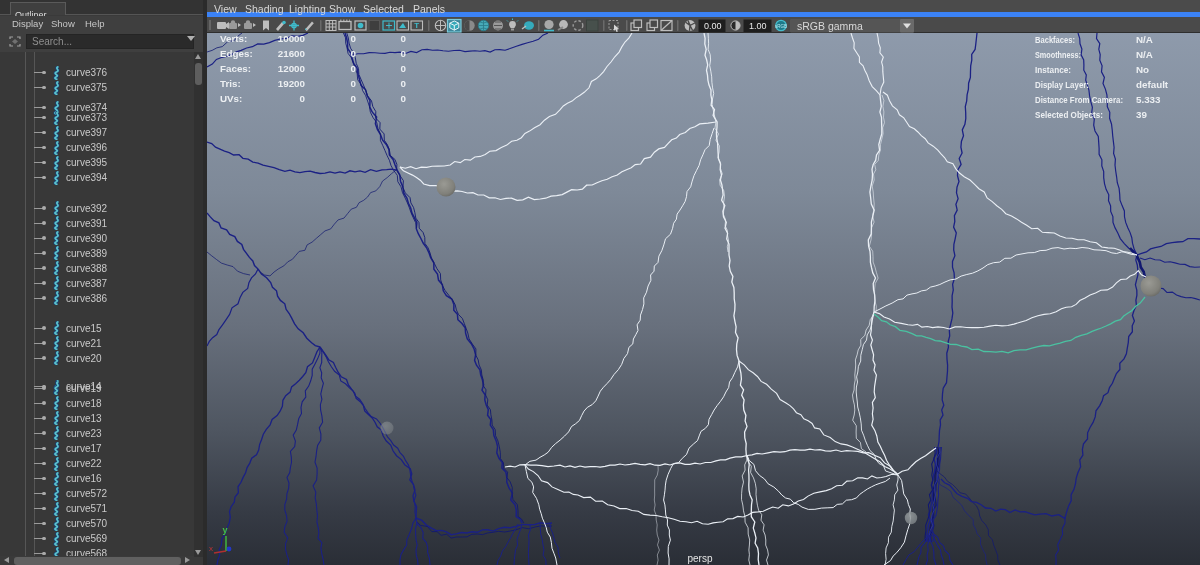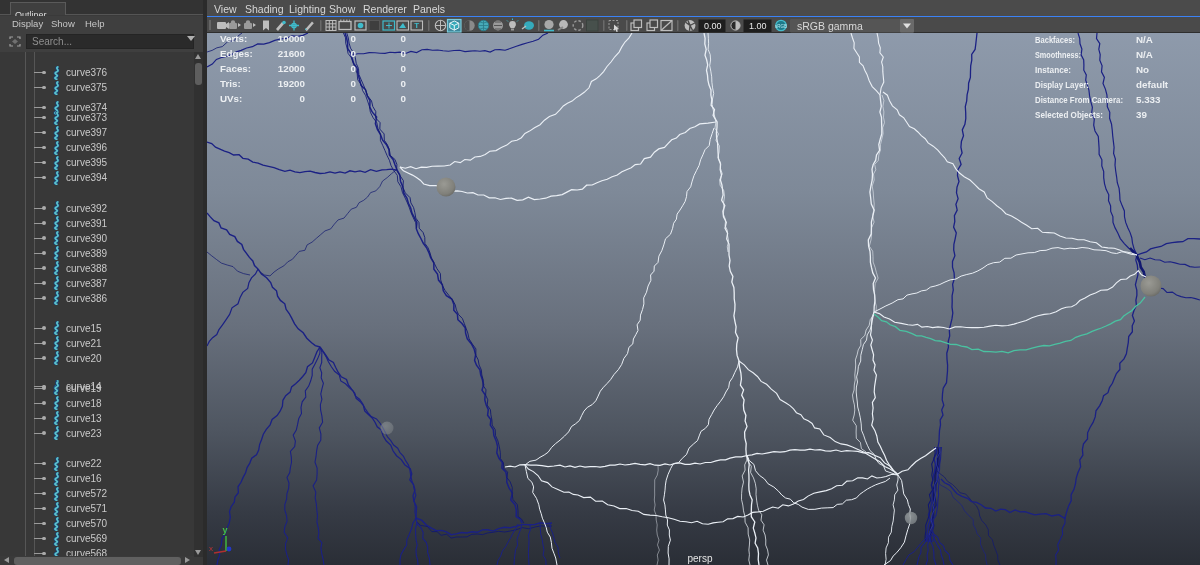--- a/index.html
+++ b/index.html
@@ -20,35 +20,35 @@
 .dot{position:absolute;left:42px;top:5.5px;width:3.5px;height:3.5px;border-radius:2px;background:#ababab}
 .cicon{position:absolute;left:51px;top:0.5px;width:11px;height:14px}
 .tname{position:absolute;left:66px;top:2px}
 #vscroll{position:absolute;left:194px;top:52px;width:9px;height:505px;background:#313131}
 #vthumb{position:absolute;left:1px;top:11px;width:7px;height:22px;background:#5e5e5e;border-radius:3px}
 #hscroll{position:absolute;left:0;top:556px;width:194px;height:9px;background:#3a3a3a}
 #hthumb{position:absolute;left:14px;top:0.5px;width:167px;height:8px;background:#606060;border-radius:3px}
 .sarr{position:absolute;width:0;height:0}
 #pborder{position:absolute;left:203px;top:0;width:4px;height:565px;background:#2b2b2b}
 
-#vmenu{position:absolute;left:207px;top:0;width:993px;height:17px;background:#4b4b4b;color:#d8d8d8;font-size:10.5px;border-bottom:1px solid #3b82f6}
+#vmenu{position:absolute;left:207px;top:0;width:993px;height:17px;background:#4b4b4b;color:#d8d8d8;font-size:10.5px;border-bottom:5px solid #3b82f6}
 #vmenu span{position:absolute;top:3px}
 #vtool{position:absolute;left:207px;top:17px;width:993px;height:16px;background:#4a4a4a;border-bottom:1px solid #2e2e2e}
 
 #vp{position:absolute;left:207px;top:33px;width:993px;height:532px}
 .hud{font-size:9.8px;font-weight:bold;fill:#eceff2}
 .hud2{font-size:10px;fill:#e4e4e4}
 </style></head><body>
 <div id="root">
 <div id="vmenu">
       <span style="left:7px">View</span>
       <span style="left:38px">Shading</span>
       <span style="left:82px">Lighting</span>
       <span style="left:122px">Show</span>
-      <span style="left:156px">Renderer</span>
+      <span style="left:156px">Selected</span>
       <span style="left:206px">Panels</span>
     </div>
 <div id="vtool"><svg width="993" height="16" viewBox="0 0 993 16">
         <rect x="2" y="3" width="2" height="10" fill="#666"></rect>
         <rect x="10" y="5" width="9" height="7" rx="1" fill="#bdbdbd"></rect>
         <path d="M19,7 l3,-2 v7 l-3,-2 z" fill="#bdbdbd"></path>
         <rect x="22" y="6" width="8" height="6" rx="1" fill="#9a9a9a"></rect>
         <circle cx="26" cy="5.5" r="2.2" fill="#9a9a9a"></circle>
         <path d="M31,6 l3,2 -3,2 z" fill="#bdbdbd"></path>
         <rect x="37" y="6" width="8" height="6" rx="1" fill="#9a9a9a"></rect>
@@ -499,20 +499,29 @@
         </div>
 <div class="trow" style="top:373.9px">
 <span class="conn"></span>
           <span class="dot"></span>
 <svg class="cicon" viewBox="0 0 11 14">
             <path d="M7.5,0.6 C2.8,2.2 10,4.2 5.5,6 C1,7.8 9.5,9.2 5,11 C1.8,12.3 6.5,13.6 6.5,13.6" fill="none" stroke="#1a3e72" stroke-width="3.2"></path>
             <path d="M7.5,0.6 C2.8,2.2 10,4.2 5.5,6 C1,7.8 9.5,9.2 5,11 C1.8,12.3 6.5,13.6 6.5,13.6" fill="none" stroke="#5cc3cb" stroke-width="1.7"></path>
           </svg>
 <span class="tname">curve23</span>
         </div>
+<div class="trow" style="top:389.0px">
+<span class="conn"></span>
+          <span class="dot"></span>
+<svg class="cicon" viewBox="0 0 11 14">
+            <path d="M7.5,0.6 C2.8,2.2 10,4.2 5.5,6 C1,7.8 9.5,9.2 5,11 C1.8,12.3 6.5,13.6 6.5,13.6" fill="none" stroke="#1a3e72" stroke-width="3.2"></path>
+            <path d="M7.5,0.6 C2.8,2.2 10,4.2 5.5,6 C1,7.8 9.5,9.2 5,11 C1.8,12.3 6.5,13.6 6.5,13.6" fill="none" stroke="#5cc3cb" stroke-width="1.7"></path>
+          </svg>
+<span class="tname">curve17</span>
+        </div>
 <div class="trow" style="top:404.0px">
 <span class="conn"></span>
           <span class="dot"></span>
 <svg class="cicon" viewBox="0 0 11 14">
             <path d="M7.5,0.6 C2.8,2.2 10,4.2 5.5,6 C1,7.8 9.5,9.2 5,11 C1.8,12.3 6.5,13.6 6.5,13.6" fill="none" stroke="#1a3e72" stroke-width="3.2"></path>
             <path d="M7.5,0.6 C2.8,2.2 10,4.2 5.5,6 C1,7.8 9.5,9.2 5,11 C1.8,12.3 6.5,13.6 6.5,13.6" fill="none" stroke="#5cc3cb" stroke-width="1.7"></path>
           </svg>
 <span class="tname">curve22</span>
         </div>
 <div class="trow" style="top:419.0px">

